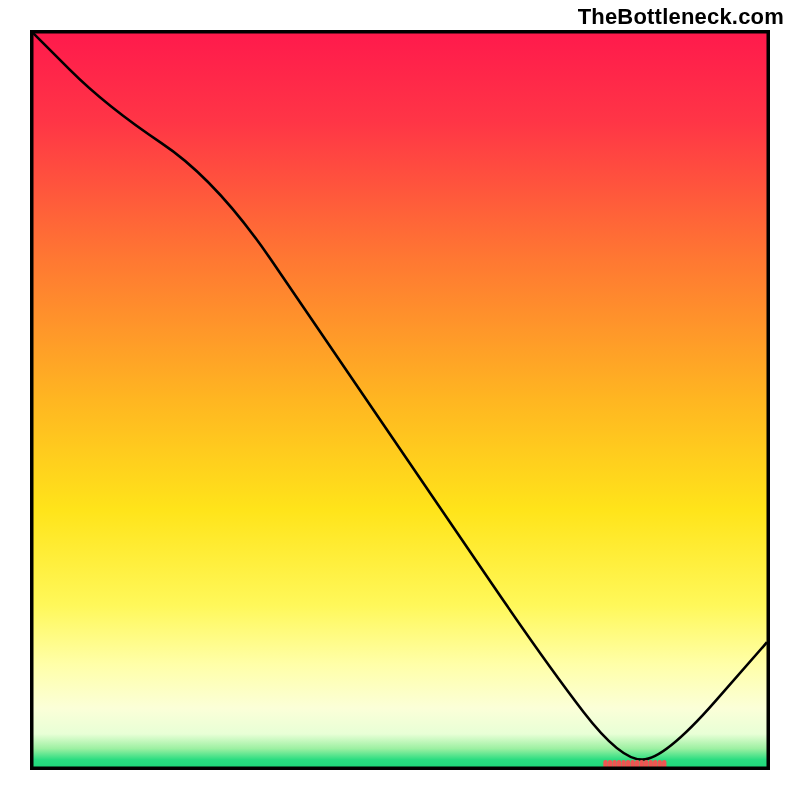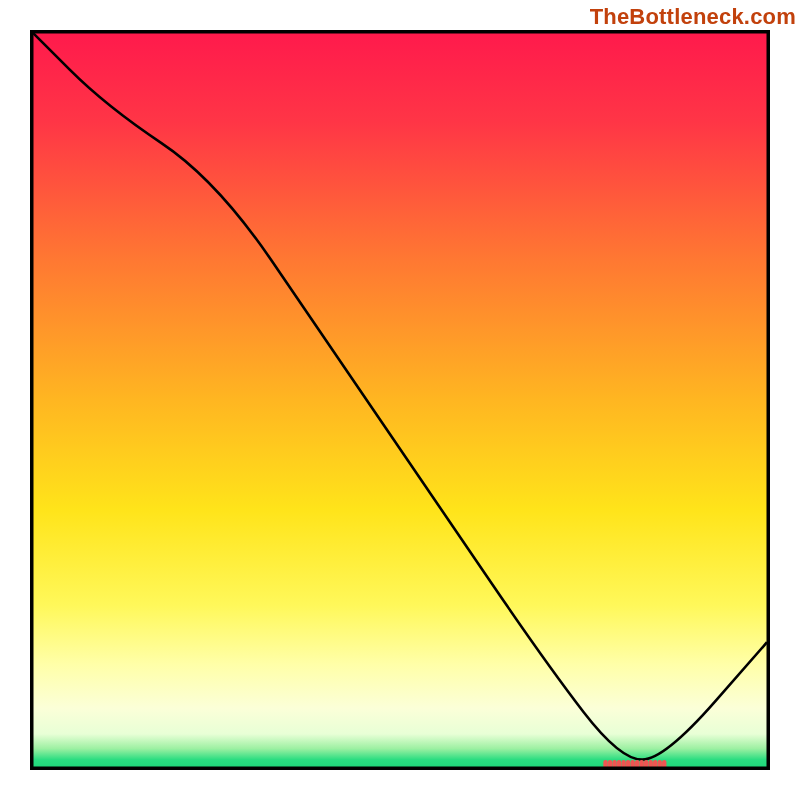--- a/index.html
+++ b/index.html
@@ -7,24 +7,24 @@
     width: 800px;
     height: 800px;
     background: #fff;
     position: relative;
     font-family: Arial, Helvetica, sans-serif;
     overflow: hidden;
   }
   .watermark {
     position: absolute;
     top: 4px;
-    right: 4px;
+    right: 16px;
     font-size: 22px;
     font-weight: 600;
-    color: #c2410c;
+    color: #000000;
     letter-spacing: 0.2px;
   }
   .plot-area {
     position: absolute;
     left: 30px;
     top: 30px;
     width: 740px;
     height: 740px;
   }
   .plot-area svg {

